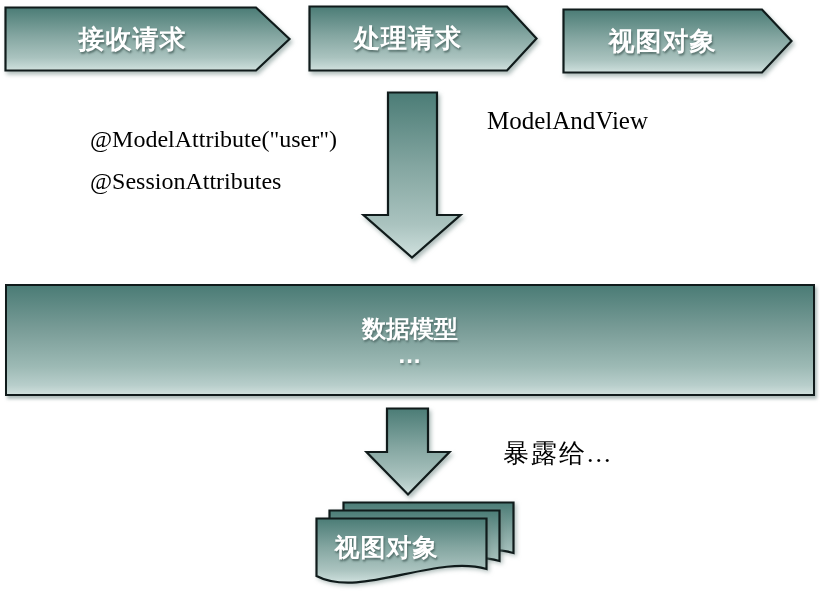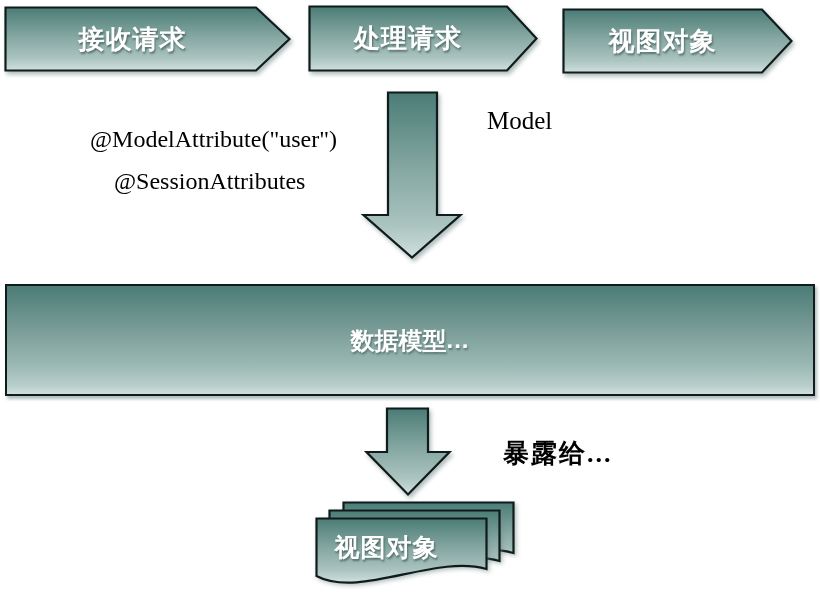--- a/index.html
+++ b/index.html
@@ -22,30 +22,30 @@
   .ch2{left:308px;top:5px;width:230px;height:67px;}
   .ch3{left:562px;top:8px;width:231px;height:66px;}
 
   
   .big-arrow{left:362px;top:91px;width:100px;height:168px;}
   .small-arrow{left:365px;top:407px;width:86px;height:89px;}
 
   
   .ann{position:absolute;color:#000000;font-family:"Liberation Serif",serif;white-space:nowrap;}
   .ann-left1{left:90px;top:126px;font-size:24px;}
-  .ann-left2{left:90px;top:168px;font-size:24px;margin-left:24px;}
+  .ann-left2{left:90px;top:168px;font-size:24px;}
   .ann-right{left:487px;top:106px;font-size:25px;line-height:30px;}
-  .expose{left:503px;top:436px;font-size:26px;letter-spacing:2px;font-weight:bold;}
+  .expose{left:503px;top:436px;font-size:26px;letter-spacing:2px;}
 
   
   .data-model-box{
     position:absolute;left:5px;top:284px;width:806px;height:108px;
     border:2px solid #101b1b;
     background:linear-gradient(180deg,#4b7c76 0%,#799c97 40%,#9dbab5 75%,#b8cecb 92%,#cfdfdc 100%);
-    display:flex;flex-direction:row;align-items:center;justify-content:center;
+    display:flex;flex-direction:column;align-items:center;justify-content:center;
     box-shadow:2px 3px 3px rgba(110,135,132,0.55);
   }
   .dm-line{color:#ffffff;font-weight:bold;font-size:24px;line-height:29px;
     text-shadow:1px 2px 2px rgba(35,58,55,0.45);}
   .dm-ellipsis{line-height:24px;letter-spacing:1px;}
 
   
   .doc-stack{position:absolute;left:315px;top:501px;width:202px;height:92px;}
   .doc{position:absolute;width:173px;height:76px;overflow:visible;
     filter:drop-shadow(2px 2px 2px rgba(110,135,132,0.5));}
@@ -95,21 +95,21 @@
   </div>
 
   <svg class="shape big-arrow" viewBox="0 0 100 168" width="100" height="168">
     <path d="M26,1.5 L75,1.5 L75,124 L98.5,124 L50,166.5 L1.5,124 L26,124 Z" fill="url(#gTeal)" stroke="#101b1b" stroke-width="2.2" stroke-linejoin="miter"></path>
   </svg>
 
   <div class="ann ann-left1">@ModelAttribute("user")</div>
   <div class="ann ann-left2">@SessionAttributes</div>
 
   <div class="ann ann-right">
-    <div>Model</div>
+    <div>ModelAndView</div>
   </div>
 
   <div class="data-model-box">
     <div class="dm-line">数据模型</div>
     <div class="dm-line dm-ellipsis">...</div>
   </div>
 
   <svg class="shape small-arrow" viewBox="0 0 86 89" width="86" height="89">
     <path d="M22,1.5 L63,1.5 L63,45 L84.5,45 L43,87.5 L1.5,45 L22,45 Z" fill="url(#gTeal)" stroke="#101b1b" stroke-width="2.2" stroke-linejoin="miter"></path>
   </svg>

